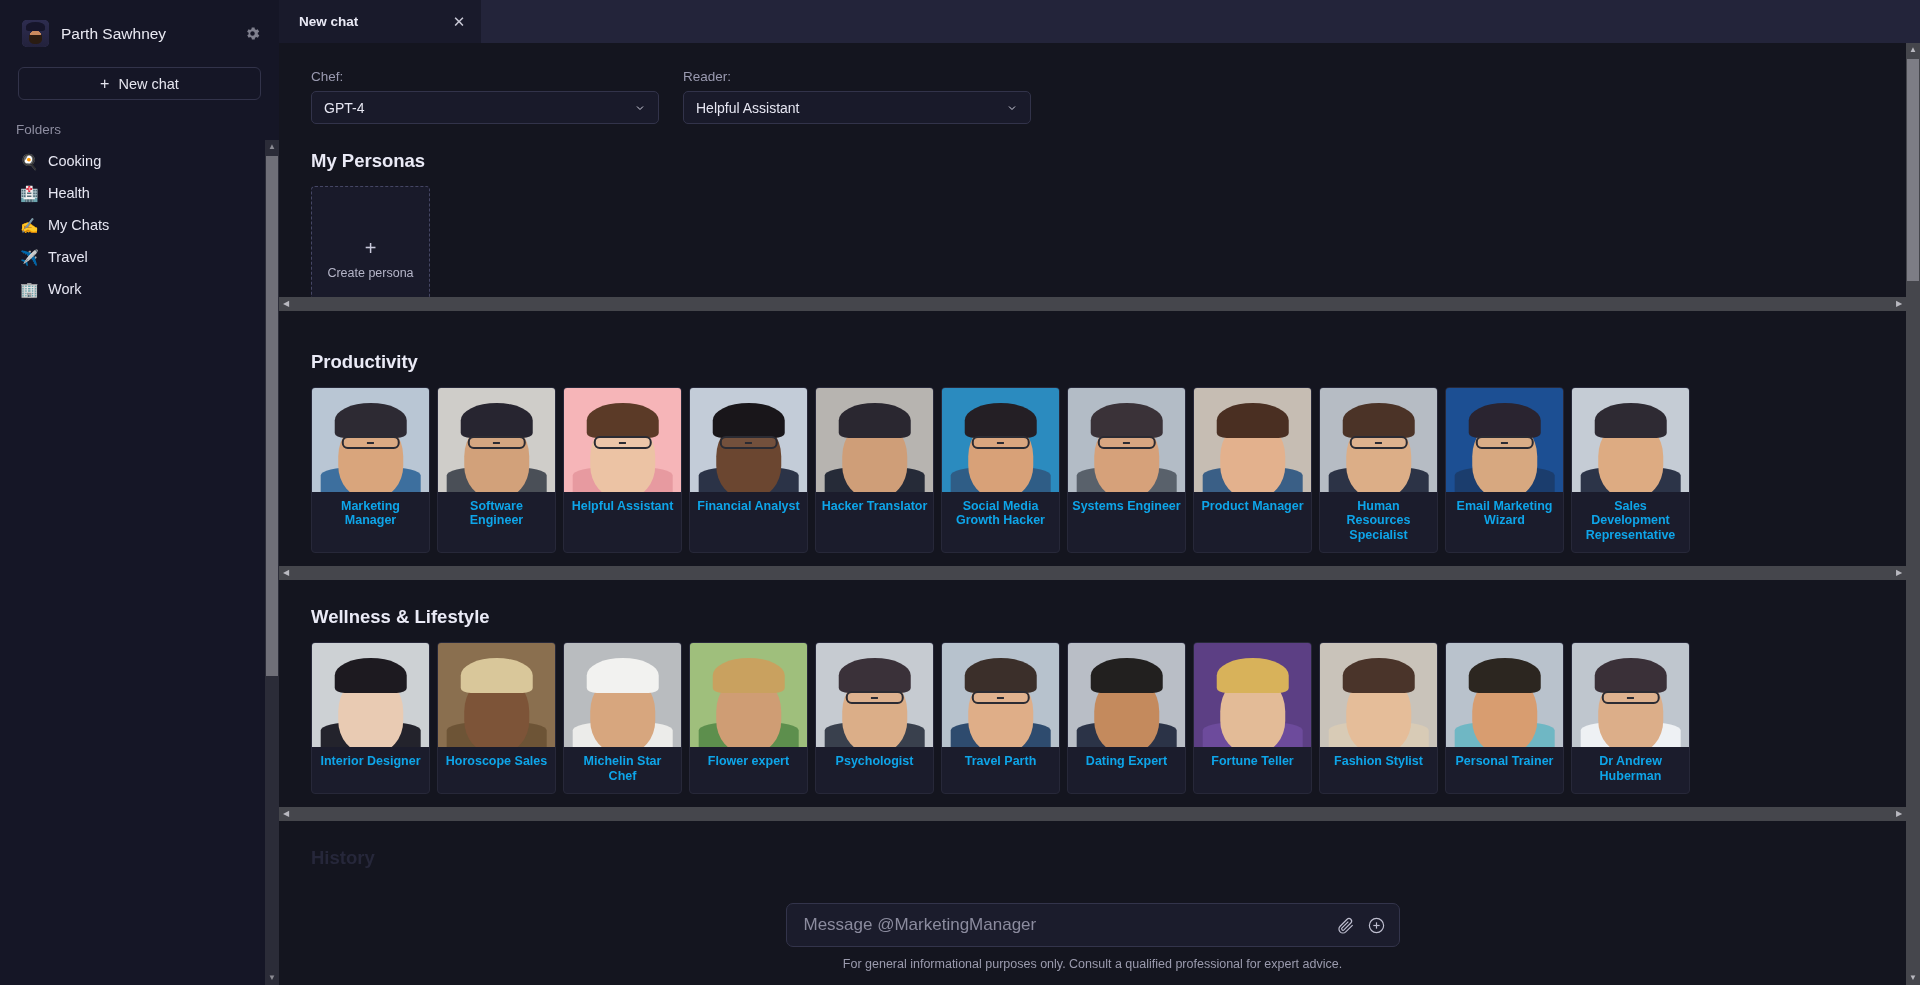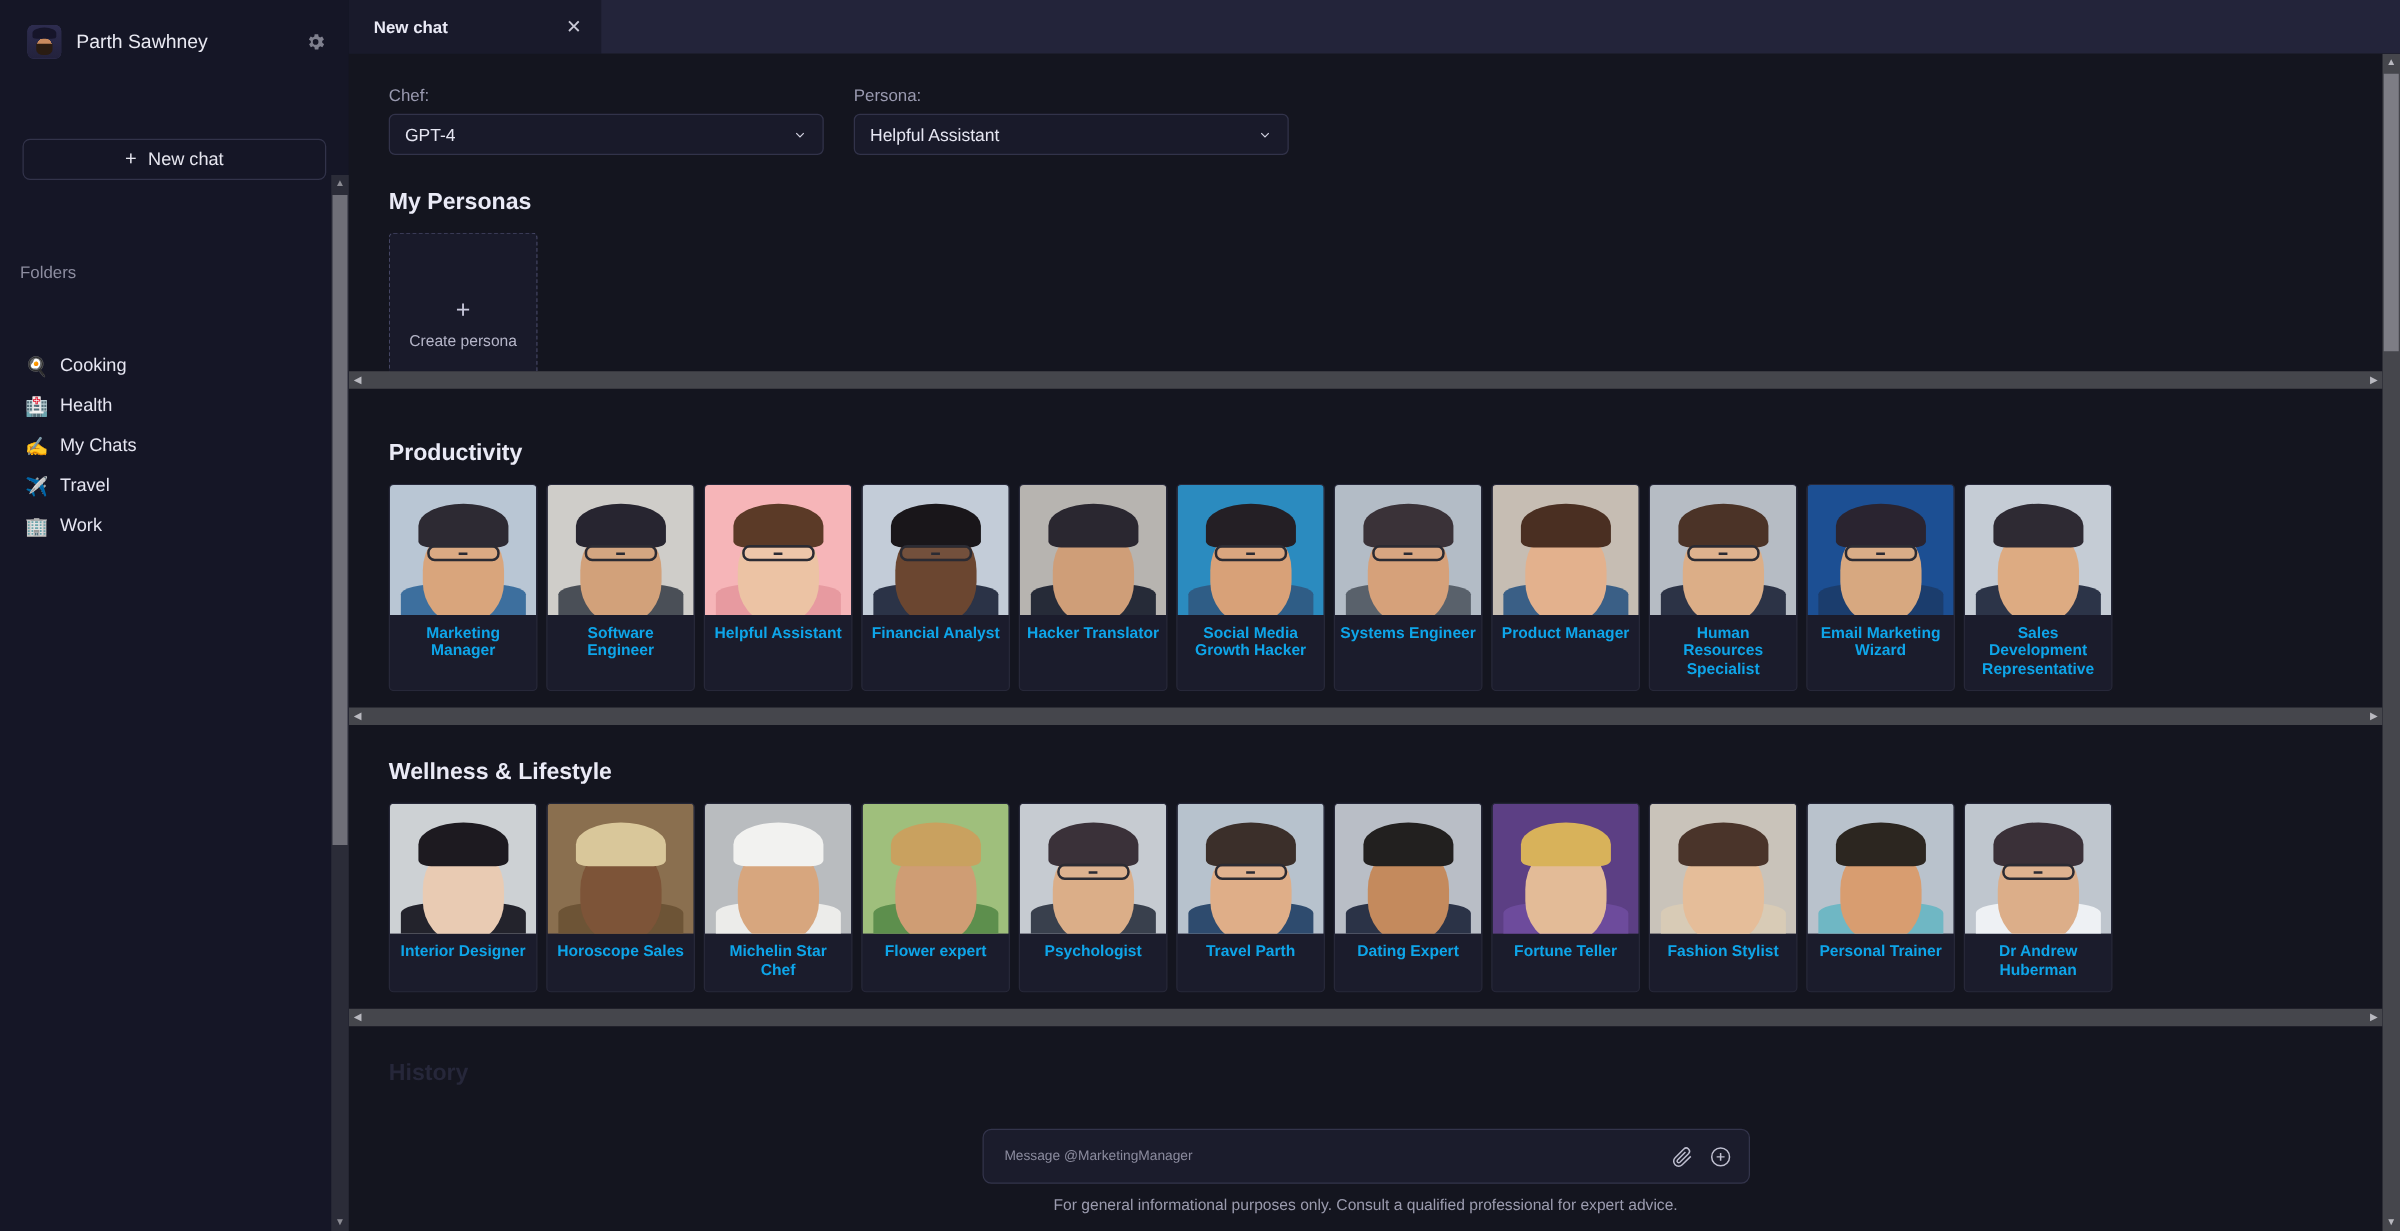--- a/index.html
+++ b/index.html
@@ -22,21 +22,20 @@
     width: 279px;
     min-width: 279px;
     height: 985px;
     background: #16172a;
     background: #151626;
     display: flex;
     flex-direction: column;
     padding: 0;
     position: relative;
     z-index: 5;
-    gap: 44px;
   }
   .sb-header {
     display: flex; align-items: center;
     padding: 20px 18px 6px 22px;
     gap: 12px;
   }
   .avatar {
     width: 27px; height: 27px;
     border-radius: 5px;
     background: #3b3a63;
@@ -314,21 +313,21 @@
     border-radius: 7px;
     display: flex; align-items: center;
     padding: 0 13px 0 17px;
     gap: 12px;
   }
   .composer input {
     flex: 1 1 auto;
     background: transparent;
     border: none; outline: none;
     color: #fdba74;
-    font-size: 11px;
+    font-size: 17px;
     font-family: inherit;
   }
   .composer input::placeholder { color: #8b8b9e; }
   .cicon { width: 19px; height: 19px; cursor: pointer; flex: 0 0 auto; }
   .cicon svg { display:block; width:19px; height:19px; stroke:#bfbfd0; fill:none; stroke-width:1.5; }
   .disclaimer {
     pointer-events: auto;
     margin-top: 10px;
     color: #9b9bae;
     font-size: 12.5px;
@@ -448,21 +447,21 @@
             <div class="sel-box">
               <span class="sel-value">GPT-4</span>
               <span class="chev">
                 <svg viewBox="0 0 24 24">
                     <polyline points="6 9 12 15 18 9"></polyline>
                   </svg>
               </span>
             </div>
           </div>
           <div class="sel-group">
-            <div class="sel-label">Persona:</div>
+            <div class="sel-label">Reader:</div>
             <div class="sel-box">
               <span class="sel-value">Helpful Assistant</span>
               <span class="chev">
                 <svg viewBox="0 0 24 24">
                     <polyline points="6 9 12 15 18 9"></polyline>
                   </svg>
               </span>
             </div>
           </div>
         </div>

